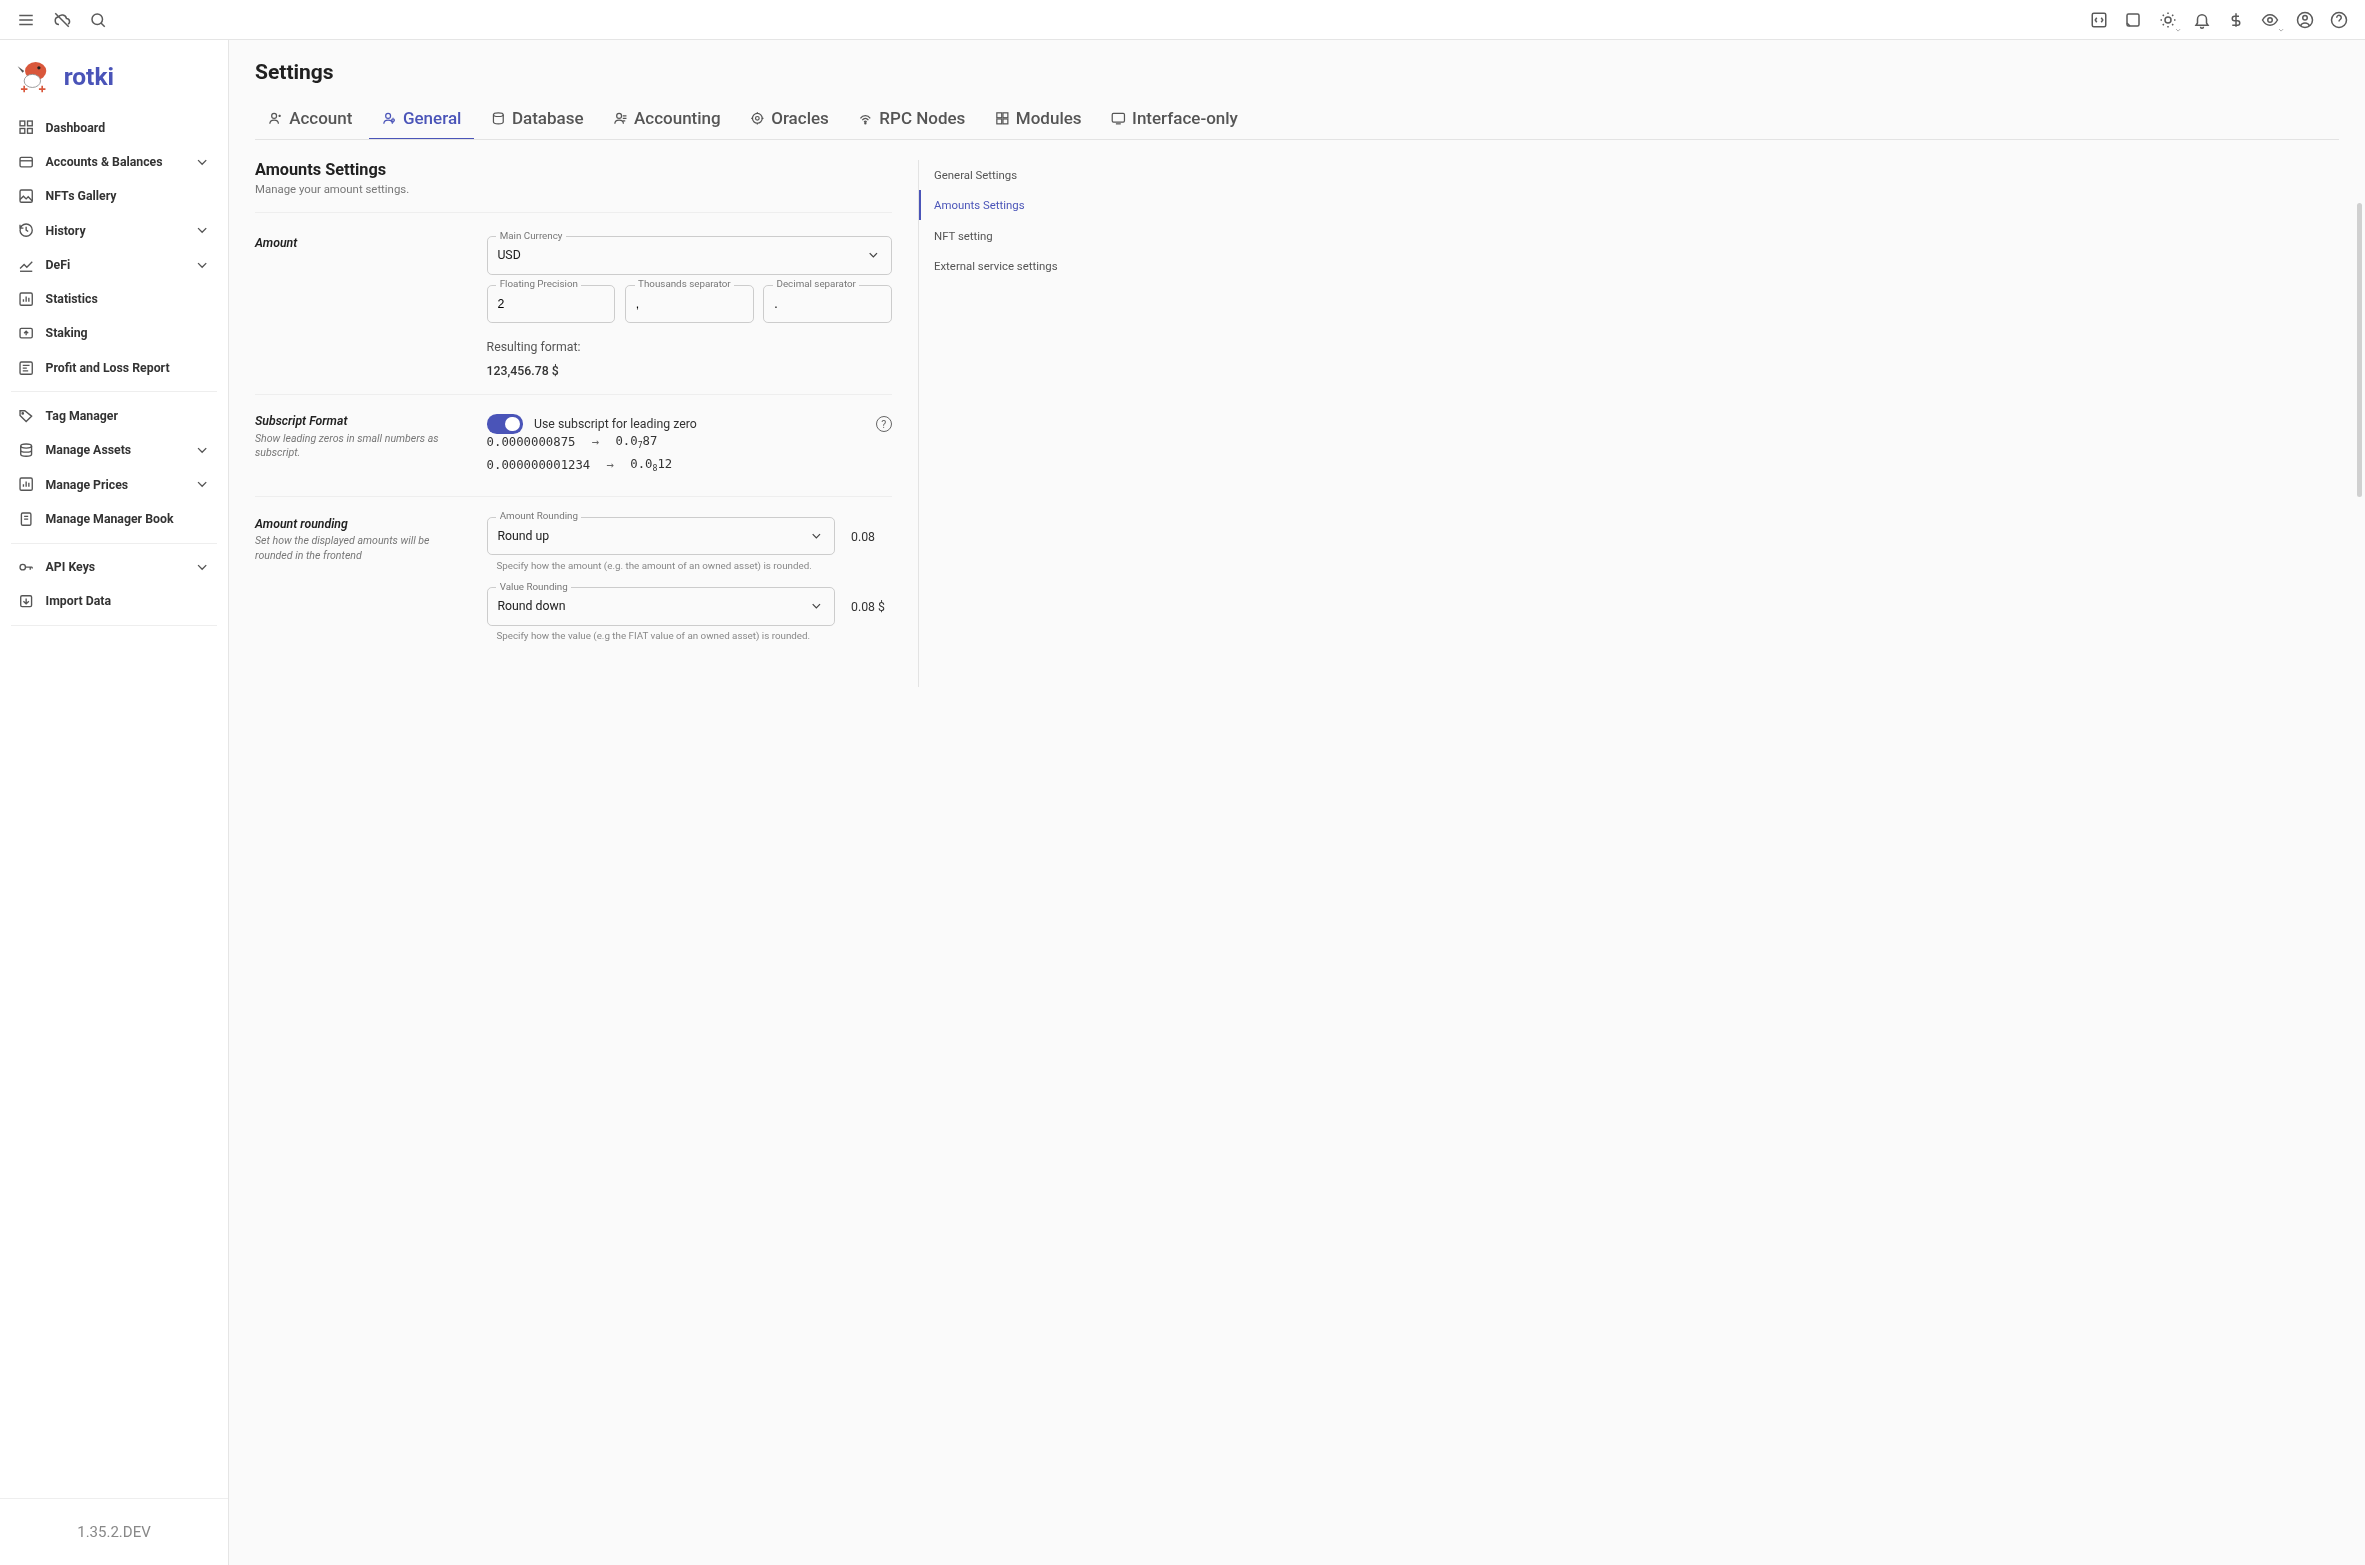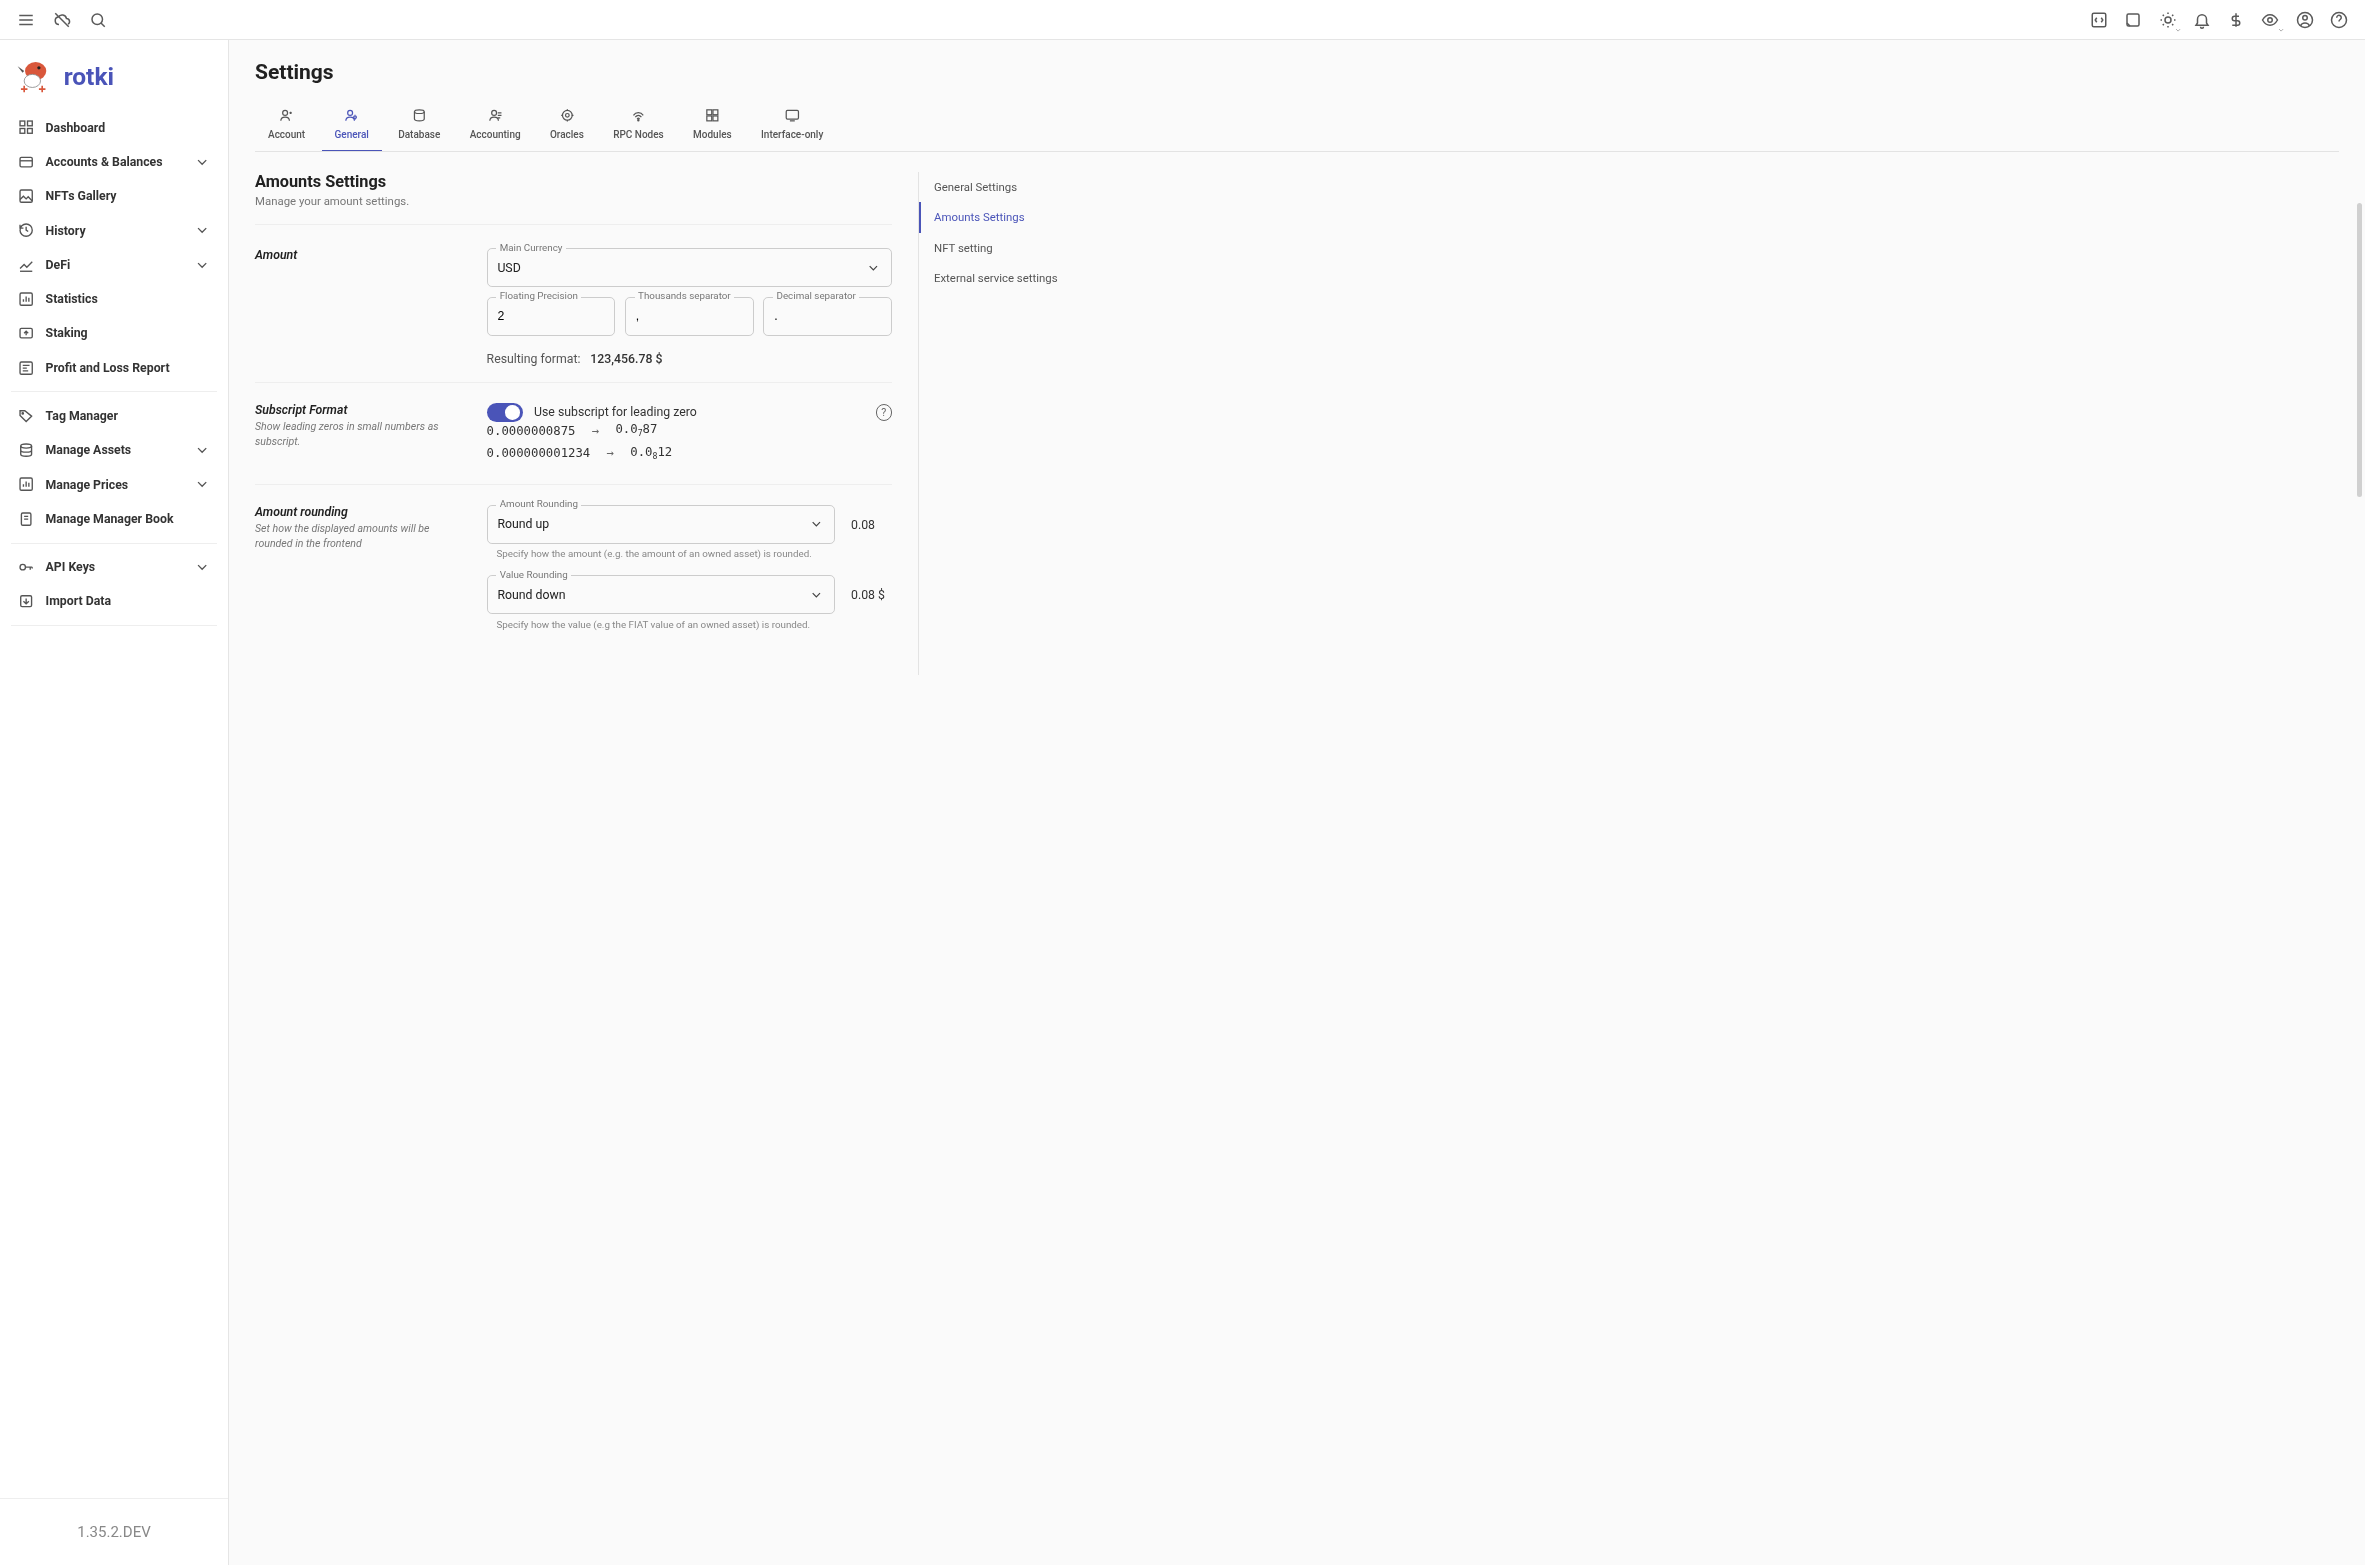--- a/index.html
+++ b/index.html
@@ -25,21 +25,21 @@
 .nav-item { display: flex; align-items: center; gap: 11.4px; padding: 9px 11.4px; border-radius: 4.9px; cursor: pointer; color: #333; font-size: 12.3px; }
 .nav-item .chev { margin-left: auto; color: #888; }
 .nav-item svg { width: 16.3px; height: 16.3px; stroke: #555; fill: none; stroke-width: 2; }
 .nav-sep { border-top: 0.8px solid #eee; margin: 6.5px 4.9px; }
 .version { text-align: center; font-size: 15px; color: #888; padding: 24px 0; border-top: 0.8px solid #eee; }
 
 
 .content { flex: 1; background: #fafafa; overflow-y: auto; padding: 19.6px 26px 33px 26px; position: relative; }
 .page-title { font-size: 21px; font-weight: 700; margin-bottom: 14.7px; }
 .tabs { display: flex; gap: 3.3px; border-bottom: 0.8px solid #e3e3e3; margin-bottom: 19.6px; }
-.tab { display: flex; align-items: center; gap: 6.5px; padding: 9.8px 13px; cursor: pointer; color: #555; font-size: 10px; font-weight: 500; border-bottom: 1.6px solid transparent; flex-direction: column; }
+.tab { display: flex; align-items: center; gap: 6.5px; padding: 9.8px 13px; cursor: pointer; color: #555; font-size: 17px; font-weight: 500; border-bottom: 1.6px solid transparent; }
 .tab svg { width: 14.7px; height: 14.7px; stroke: currentColor; fill: none; stroke-width: 2; }
 .tab.active { color: #4a54b8; border-bottom-color: #4a54b8; }
 
 .settings-body { display: flex; gap: 26px; }
 .settings-main { flex: 1; max-width: 637px; }
 .settings-side { width: 180px; border-left: 0.8px solid #e3e3e3; padding-left: 0; }
 .side-link { padding: 8.2px 13px; font-size: 11.4px; color: #555; cursor: pointer; border-left: 2.5px solid transparent; }
 .side-link.active { color: #4a54b8; border-left-color: #4a54b8; }
 
 .section-title { font-size: 16.3px; font-weight: 700; margin-bottom: 3.3px; }
@@ -55,21 +55,21 @@
 
 .field { position: relative; margin-bottom: 9.8px; }
 .field-label { position: absolute; top: -6.5px; left: 9.8px; background: #fafafa; padding: 0 3.3px; font-size: 9.8px; color: #777; }
 .field-input { width: 100%; padding: 11.4px 9.8px; border: 0.8px solid #ccc; border-radius: 4.9px; font-size: 12.3px; background: #fafafa; }
 .field-select { width: 100%; padding: 11.4px 9.8px; border: 0.8px solid #ccc; border-radius: 4.9px; font-size: 12.3px; background: #fafafa; appearance: none; cursor: pointer; }
 .field-chev { position: absolute; right: 11.4px; top: 50%; transform: translateY(-50%); pointer-events: none; color: #444; }
 .field-row3 { display: flex; gap: 9.8px; }
 .field-row3 .field { flex: 1; }
 .field-hint { font-size: 9.8px; color: #888; margin-top: 3.3px; margin-left: 9.8px; line-height: 1.4; }
 
-.resulting { display: flex; gap: 9.8px; font-size: 12.3px; color: #555; margin-top: 6.5px; }
+.resulting { display: flex; gap: 9.8px; font-size: 12.3px; color: #555; margin-top: 6.5px; flex-direction: column; }
 .resulting-val { color: #333; font-weight: 500; }
 
 .toggle-row { display: flex; align-items: center; gap: 11.4px; }
 .toggle { width: 36px; height: 19.6px; background: #4a54b8; border-radius: 9.8px; position: relative; cursor: pointer; }
 .toggle::after { content: ''; position: absolute; width: 14.7px; height: 14.7px; background: #fff; border-radius: 50%; top: 2.5px; right: 2.5px; }
 .toggle-label { font-size: 12.3px; color: #333; }
 .help-icon { margin-left: auto; width: 16.3px; height: 16.3px; border: 1.6px solid #666; border-radius: 50%; display: flex; align-items: center; justify-content: center; font-size: 10.6px; color: #666; cursor: pointer; }
 
 .example-row { display: flex; align-items: center; gap: 16.3px; font-size: 12.3px; color: #333; margin-bottom: 6.5px; font-family: ui-monospace, monospace; }
 .example-row .arrow { color: #666; }

